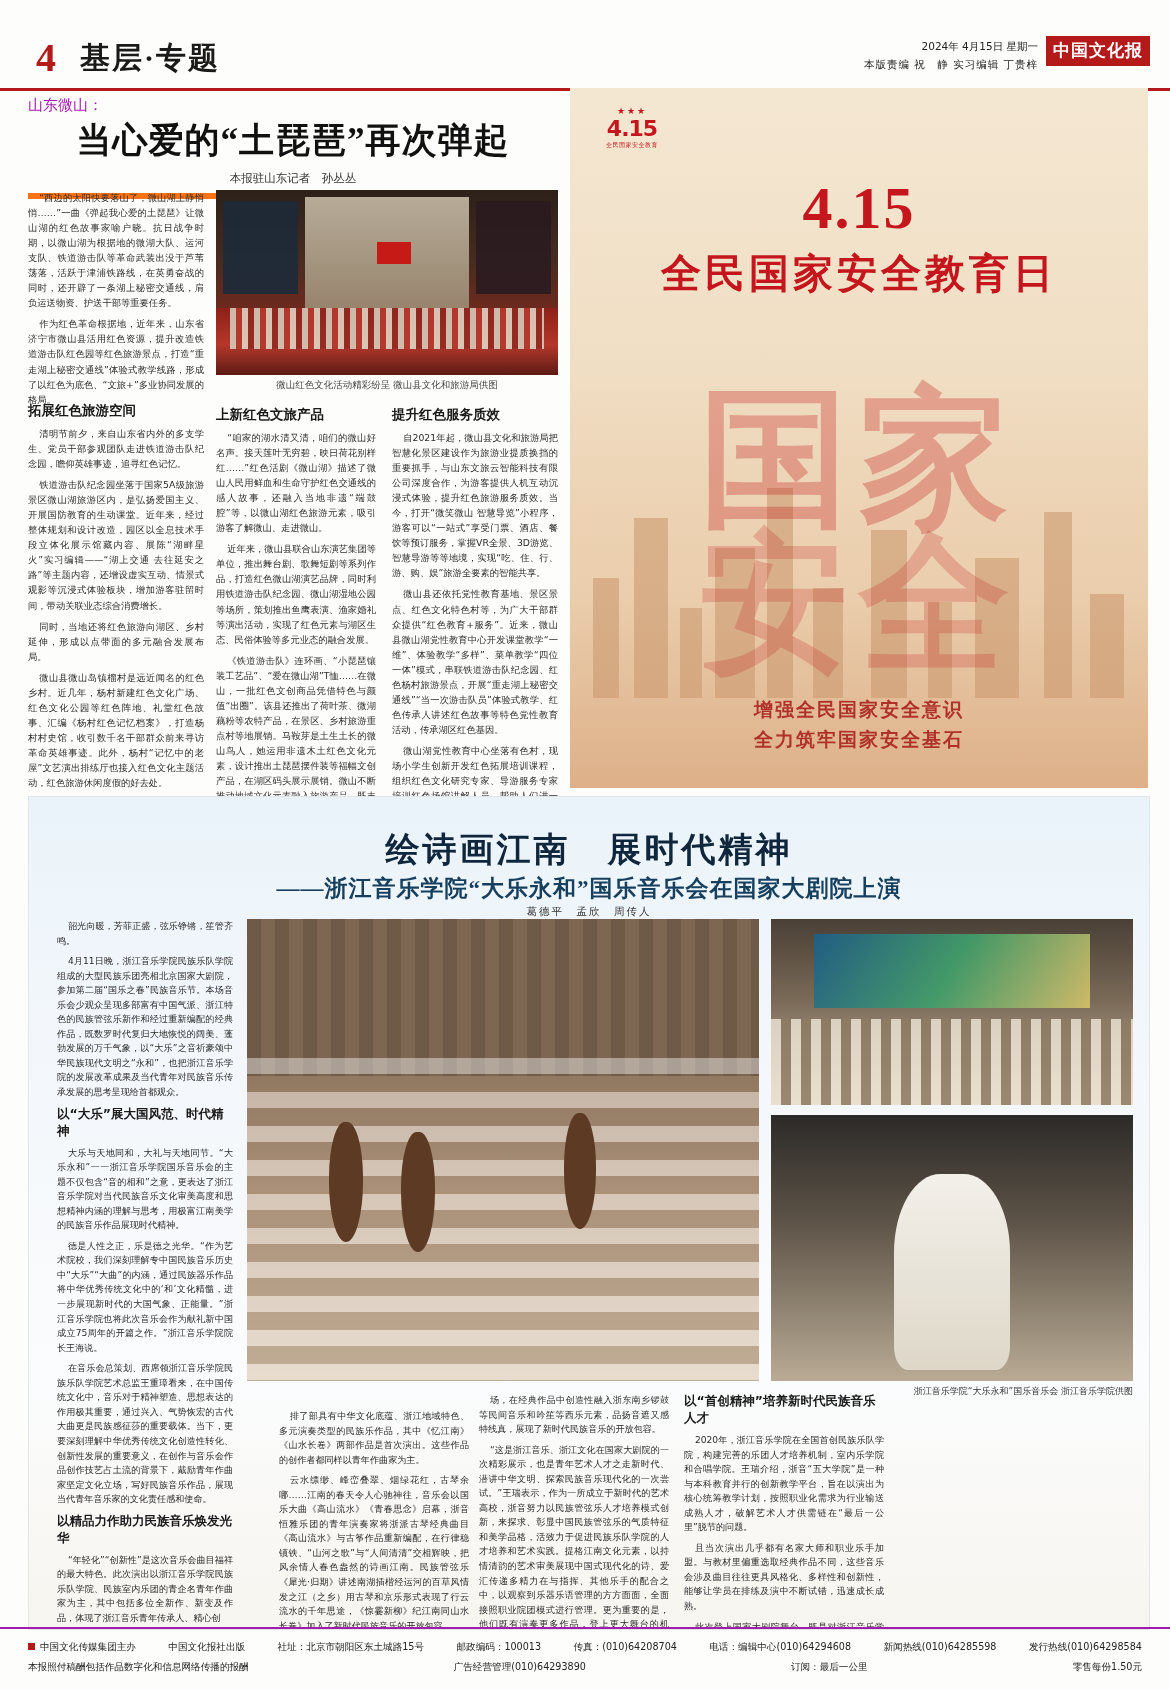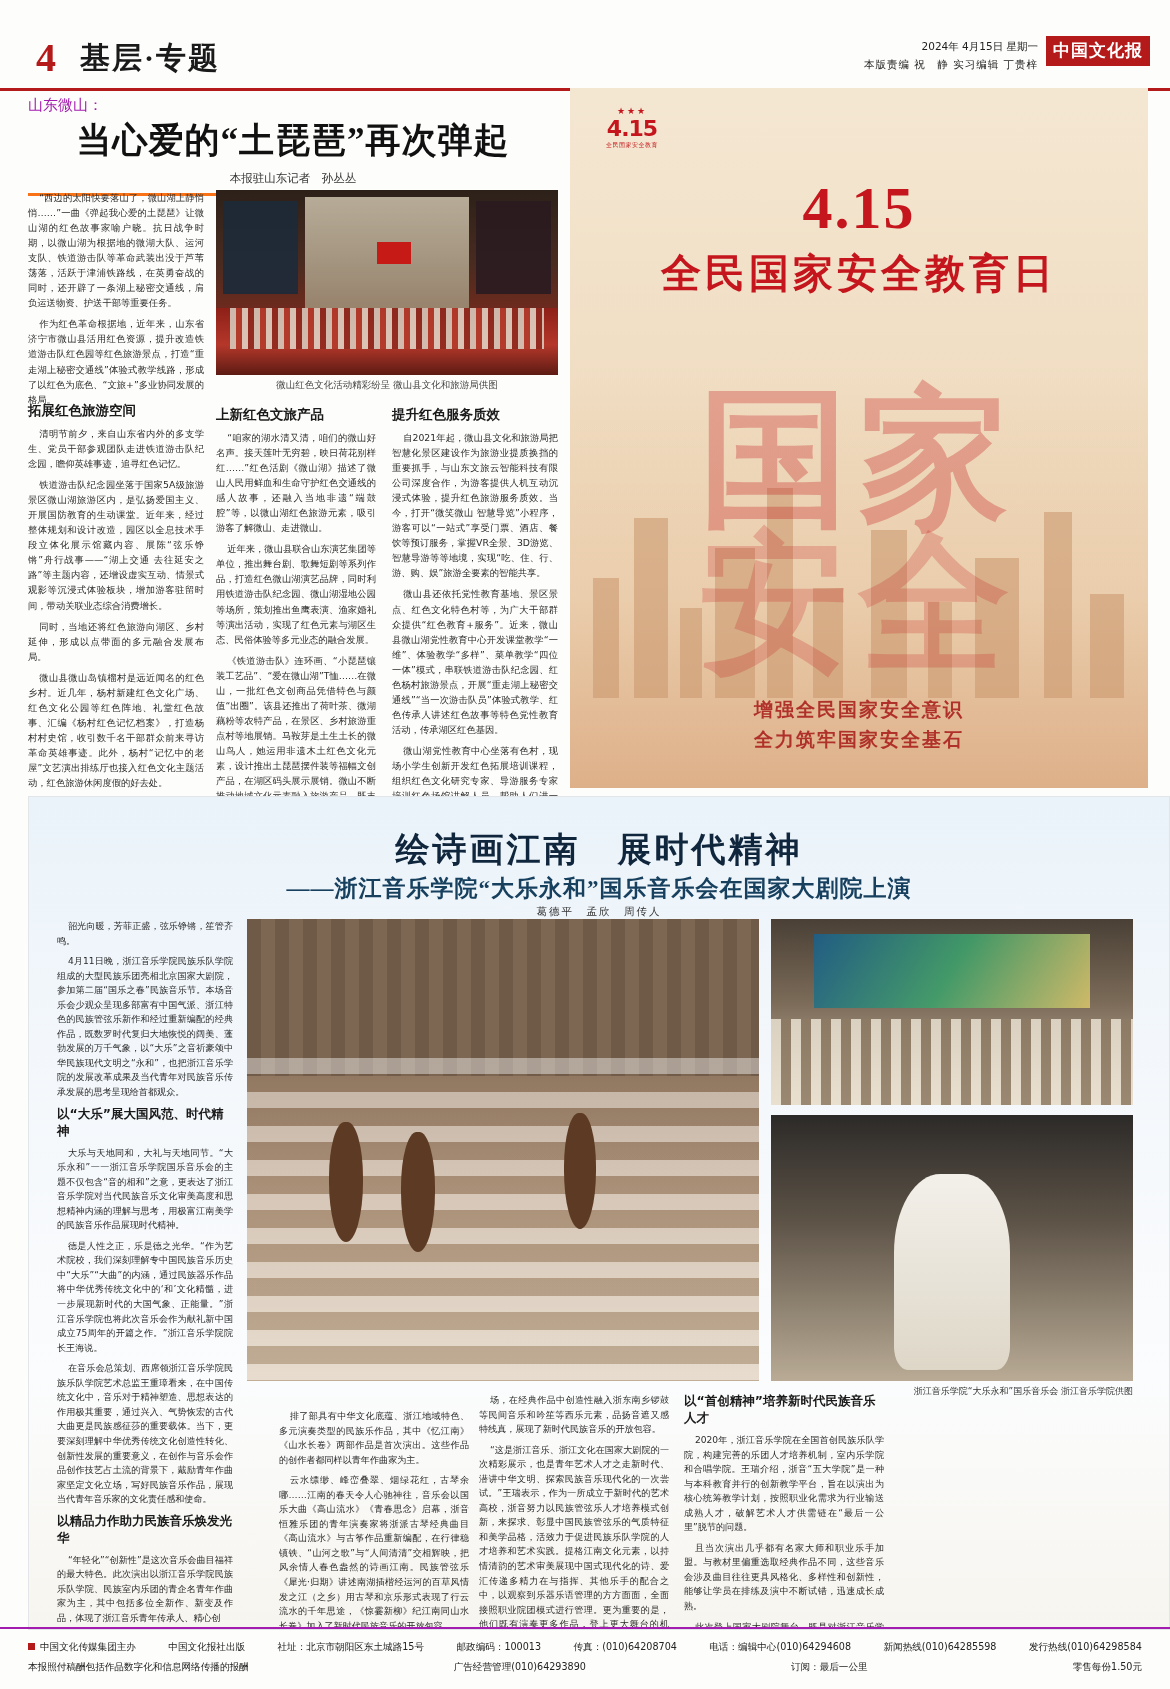--- a/index.html
+++ b/index.html
@@ -47,21 +47,21 @@
   
   .art1{position:absolute;left:28px;top:96px;width:530px;}
   .art1 .kicker{font-size:15px;color:#a21caf;margin-bottom:6px;}
   .art1 .headline{
     font-size:35px;font-weight:bold;letter-spacing:1px;color:#111;
     text-align:center;line-height:1.15;
     font-family:"Liberation Serif","DejaVu Serif",serif;
   }
   .art1 .byline{
     font-size:11.5px;text-align:center;margin-top:10px;color:#333;
-    border-bottom:3px solid #f97316;padding-bottom:7px;
+    border-bottom:6px solid #f97316;padding-bottom:7px;
   }
   .photo1{
     position:absolute;left:216px;top:190px;width:342px;height:185px;
     background:linear-gradient(180deg,#2c2119 0%,#4a2b20 40%,#7d2a1c 75%,#3b1d14 100%);
     overflow:hidden;
   }
   .photo1 .wall{
     position:absolute;left:26%;top:4%;width:48%;height:62%;
     background:linear-gradient(180deg,#cfc4ae,#9e9179);opacity:.85;
   }
@@ -137,21 +137,20 @@
     font-size:19px;font-weight:bold;color:#b0312a;line-height:1.55;letter-spacing:2px;
     font-family:"Liberation Serif","DejaVu Serif",serif;
   }
 
   
   .art2{
     position:absolute;left:28px;top:796px;width:1120px;height:832px;
     background:linear-gradient(180deg,#eaf3fa 0%,#f3f7fb 30%,#fbfcfd 70%,#f7f5ef 100%);
     border:1px solid #e2e6e8;
     overflow:hidden;
-    padding-left:20px;
   }
   .art2 .h2{
     position:absolute;left:0;top:30px;width:100%;text-align:center;
     font-size:34px;font-weight:bold;letter-spacing:3px;color:#10263c;
     font-family:"Liberation Serif","DejaVu Serif",serif;
   }
   .art2 .sub2{
     position:absolute;left:0;top:76px;width:100%;text-align:center;
     font-size:23px;font-weight:bold;color:#17405f;letter-spacing:1px;
     font-family:"Liberation Serif","DejaVu Serif",serif;
@@ -240,21 +239,21 @@
   </div>
   <div class="cap1">微山红色文化活动精彩纷呈  微山县文化和旅游局供图</div>
 
   <div class="col c1">
     <p class="bodytext">“西边的太阳快要落山了，微山湖上静悄悄……”一曲《弹起我心爱的土琵琶》让微山湖的红色故事家喻户晓。抗日战争时期，以微山湖为根据地的微湖大队、运河支队、铁道游击队等革命武装出没于芦苇荡落，活跃于津浦铁路线，在英勇奋战的同时，还开辟了一条湖上秘密交通线，肩负运送物资、护送干部等重要任务。</p>
     <p class="bodytext">作为红色革命根据地，近年来，山东省济宁市微山县活用红色资源，提升改造铁道游击队红色园等红色旅游景点，打造“重走湖上秘密交通线”体验式教学线路，形成了以红色为底色、“文旅+”多业协同发展的格局。</p>
   </div>
   <div class="col c1sub">
     <div class="col-head">拓展红色旅游空间</div>
     <p class="bodytext">清明节前夕，来自山东省内外的多支学生、党员干部参观团队走进铁道游击队纪念园，瞻仰英雄事迹，追寻红色记忆。</p>
-    <p class="bodytext">铁道游击队纪念园坐落于国家5A级旅游景区微山湖旅游区内，是弘扬爱国主义、开展国防教育的生动课堂。近年来，经过整体规划和设计改造，园区以全息技术手段立体化展示馆藏内容、展陈“弦乐铮锵”舟行战事——“湖上交通  去往延安之路”等主题内容，还增设虚实互动、情景式观影等沉浸式体验板块，增加游客驻留时间，带动关联业态综合消费增长。</p>
+    <p class="bodytext">铁道游击队纪念园坐落于国家5A级旅游景区微山湖旅游区内，是弘扬爱国主义、开展国防教育的生动课堂。近年来，经过整体规划和设计改造，园区以全息技术手段立体化展示馆藏内容、展陈“湖畔星火”实习编辑——“湖上交通  去往延安之路”等主题内容，还增设虚实互动、情景式观影等沉浸式体验板块，增加游客驻留时间，带动关联业态综合消费增长。</p>
     <p class="bodytext">同时，当地还将红色旅游向湖区、乡村延伸，形成以点带面的多元融合发展布局。</p>
     <p class="bodytext">微山县微山岛镇榴村是远近闻名的红色乡村。近几年，杨村新建红色文化广场、红色文化公园等红色阵地、礼堂红色故事、汇编《杨村红色记忆档案》，打造杨村村史馆，收引数千名干部群众前来寻访革命英雄事迹。此外，杨村“记忆中的老屋”文艺演出排练厅也接入红色文化主题活动，红色旅游休闲度假的好去处。</p>
     <p class="bodytext"></p>
   </div>
   <div class="col c2">
     <div class="col-head">上新红色文旅产品</div>
     <p class="bodytext">“咱家的湖水清又清，咱们的微山好名声。接天莲叶无穷碧，映日荷花别样红……”红色活剧《微山湖》描述了微山人民用鲜血和生命守护红色交通线的感人故事，还融入当地非遗“端鼓腔”等，以微山湖红色旅游元素，吸引游客了解微山、走进微山。</p>
     <p class="bodytext">近年来，微山县联合山东演艺集团等单位，推出舞台剧、歌舞短剧等系列作品，打造红色微山湖演艺品牌，同时利用铁道游击队纪念园、微山湖湿地公园等场所，策划推出鱼鹰表演、渔家婚礼等演出活动，实现了红色元素与湖区生态、民俗体验等多元业态的融合发展。</p>
     <p class="bodytext">《铁道游击队》连环画、“小琵琶镶装工艺品”、“爱在微山湖”T恤……在微山，一批红色文创商品凭借特色与颜值“出圈”。该县还推出了荷叶茶、微湖藕粉等农特产品，在景区、乡村旅游重点村等地展销。马鞍芽是土生土长的微山鸟人，她运用非遗木土红色文化元素，设计推出土琵琶摆件装等福幅文创产品，在湖区码头展示展销。微山不断推动地域文化元素融入旅游产品，既丰富了微山湖旅游业态，又带动了周边乡村村民增收致富。</p>
   </div>

